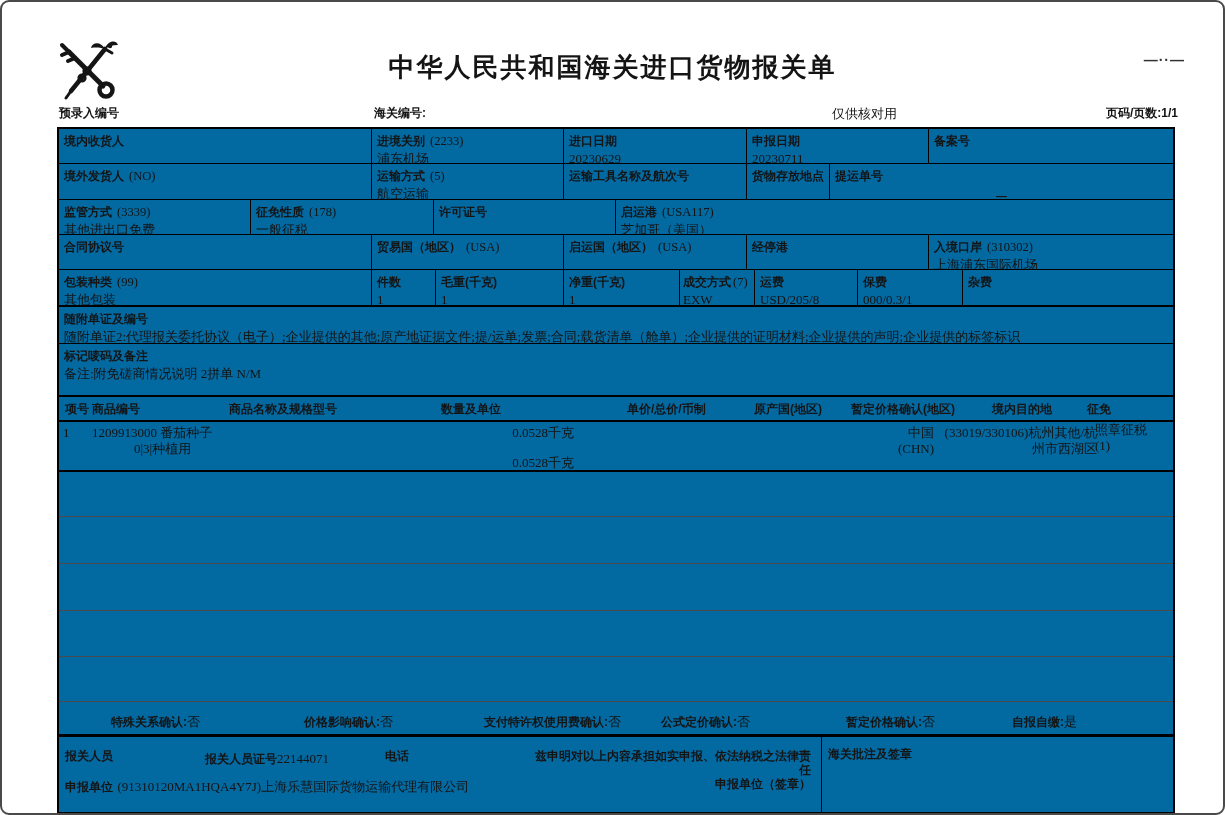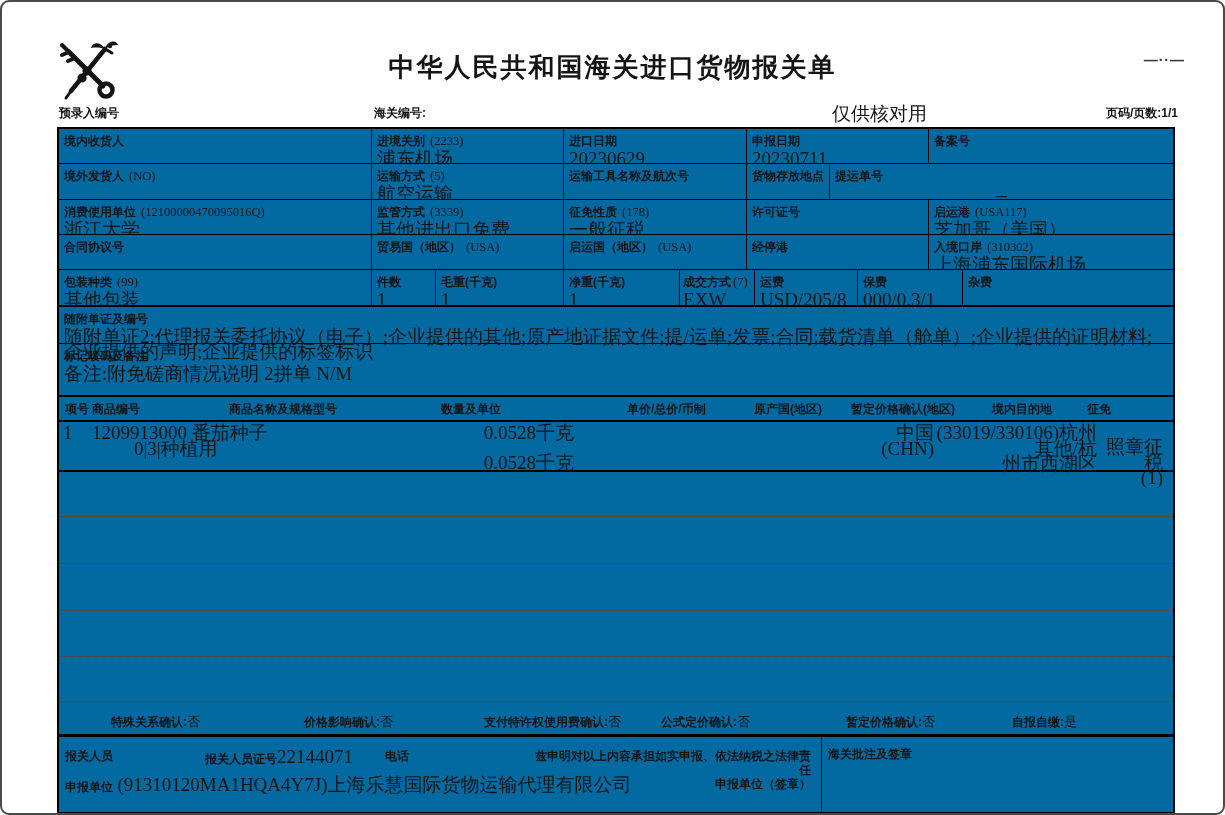--- a/index.html
+++ b/index.html
@@ -7,21 +7,21 @@
   body{
     background:#fff;
     font-family:"Liberation Sans","DejaVu Sans",sans-serif;
     color:#141414;
     position:relative;
     border:2px solid #4a4a4a;
     border-radius:9px;
     overflow:hidden;
   }
   .lbl{font-weight:bold;font-size:12px;line-height:14px}
-  .val{font-family:"Liberation Serif","DejaVu Serif",serif;font-weight:normal;font-size:19px;line-height:15px}
+  .val{font-family:"Liberation Serif","DejaVu Serif",serif;font-weight:normal;font-size:13px;line-height:15px}
   .code{font-family:"Liberation Serif","DejaVu Serif",serif;font-size:12.5px;margin-left:5px}
 
   .logo{position:absolute;left:55px;top:36px;width:64px;height:66px}
   .title{position:absolute;left:0;right:0;top:48px;text-align:center;font-size:26px;font-weight:bold;letter-spacing:2px}
   .corner-mark{position:absolute;right:38px;top:50px;font-size:14px;font-weight:bold;letter-spacing:1px;color:#333}
 
   .meta{position:absolute;left:0;top:104px;width:100%;height:18px}
   .meta .m{position:absolute;top:0}
 
   .form{position:absolute;left:55px;top:125px;width:1118px;height:687px;border:2px solid #000;background:#0369a1}
@@ -123,24 +123,20 @@
       <div class="cell">
         <div class="cl"><span class="lbl">货物存放地点</span></div>
       </div>
       <div class="cell" style="width:182px">
         <div class="cl"><span class="lbl">提运单号</span></div>
         <div class="cv dash-val">—</div>
       </div>
     </div>
 
     <div class="irow" style="height:35px">
-      <div class="cell" style="width:313px">
-        <div class="cl"><span class="lbl">消费使用单位</span><span class="code">(12100000470095016Q)</span></div>
-        <div class="cv val">浙江大学</div>
-      </div>
       <div class="cell" style="width:192px">
         <div class="cl"><span class="lbl">监管方式</span><span class="code">(3339)</span></div>
         <div class="cv val">其他进出口免费</div>
       </div>
       <div class="cell" style="width:183px">
         <div class="cl"><span class="lbl">征免性质</span><span class="code">(178)</span></div>
         <div class="cv val">一般征税</div>
       </div>
       <div class="cell" style="width:182px">
         <div class="cl"><span class="lbl">许可证号</span></div>
@@ -229,21 +225,21 @@
     <div class="gbody">
       <div class="g val" style="left:4px;top:3px">1</div>
       <div class="g val" style="left:33px;top:3px"><span class="val">1209913000</span> <span class="val">番茄种子</span></div>
       <div class="g val" style="left:75px;top:19px">0|3|种植用</div>
       <div class="g val" style="left:408px;top:3px;width:107px;text-align:right">0.0528千克</div>
       <div class="g val" style="left:408px;top:33px;width:107px;text-align:right">0.0528千克</div>
       <div class="g val" style="left:790px;top:3px;width:85px;text-align:right">中国
 (CHN)</div>
       <div class="g val" style="left:875px;top:3px;width:163px;text-align:right">(33019/330106)杭州其他/杭
 州市西湖区</div>
-      <div class="g val" style="left:1036px;top:17px;width:68px;text-align:right">照章征税
+      <div class="g val" style="left:1036px;top:0;width:68px;">照章征税
 (1)</div>
     </div>
 
     <div class="band" style="height:45px"></div>
     <div class="band" style="height:47px"></div>
     <div class="band" style="height:47px"></div>
     <div class="band" style="height:46px"></div>
     <div class="band" style="height:45px"></div>
 
     <div class="confirm">

